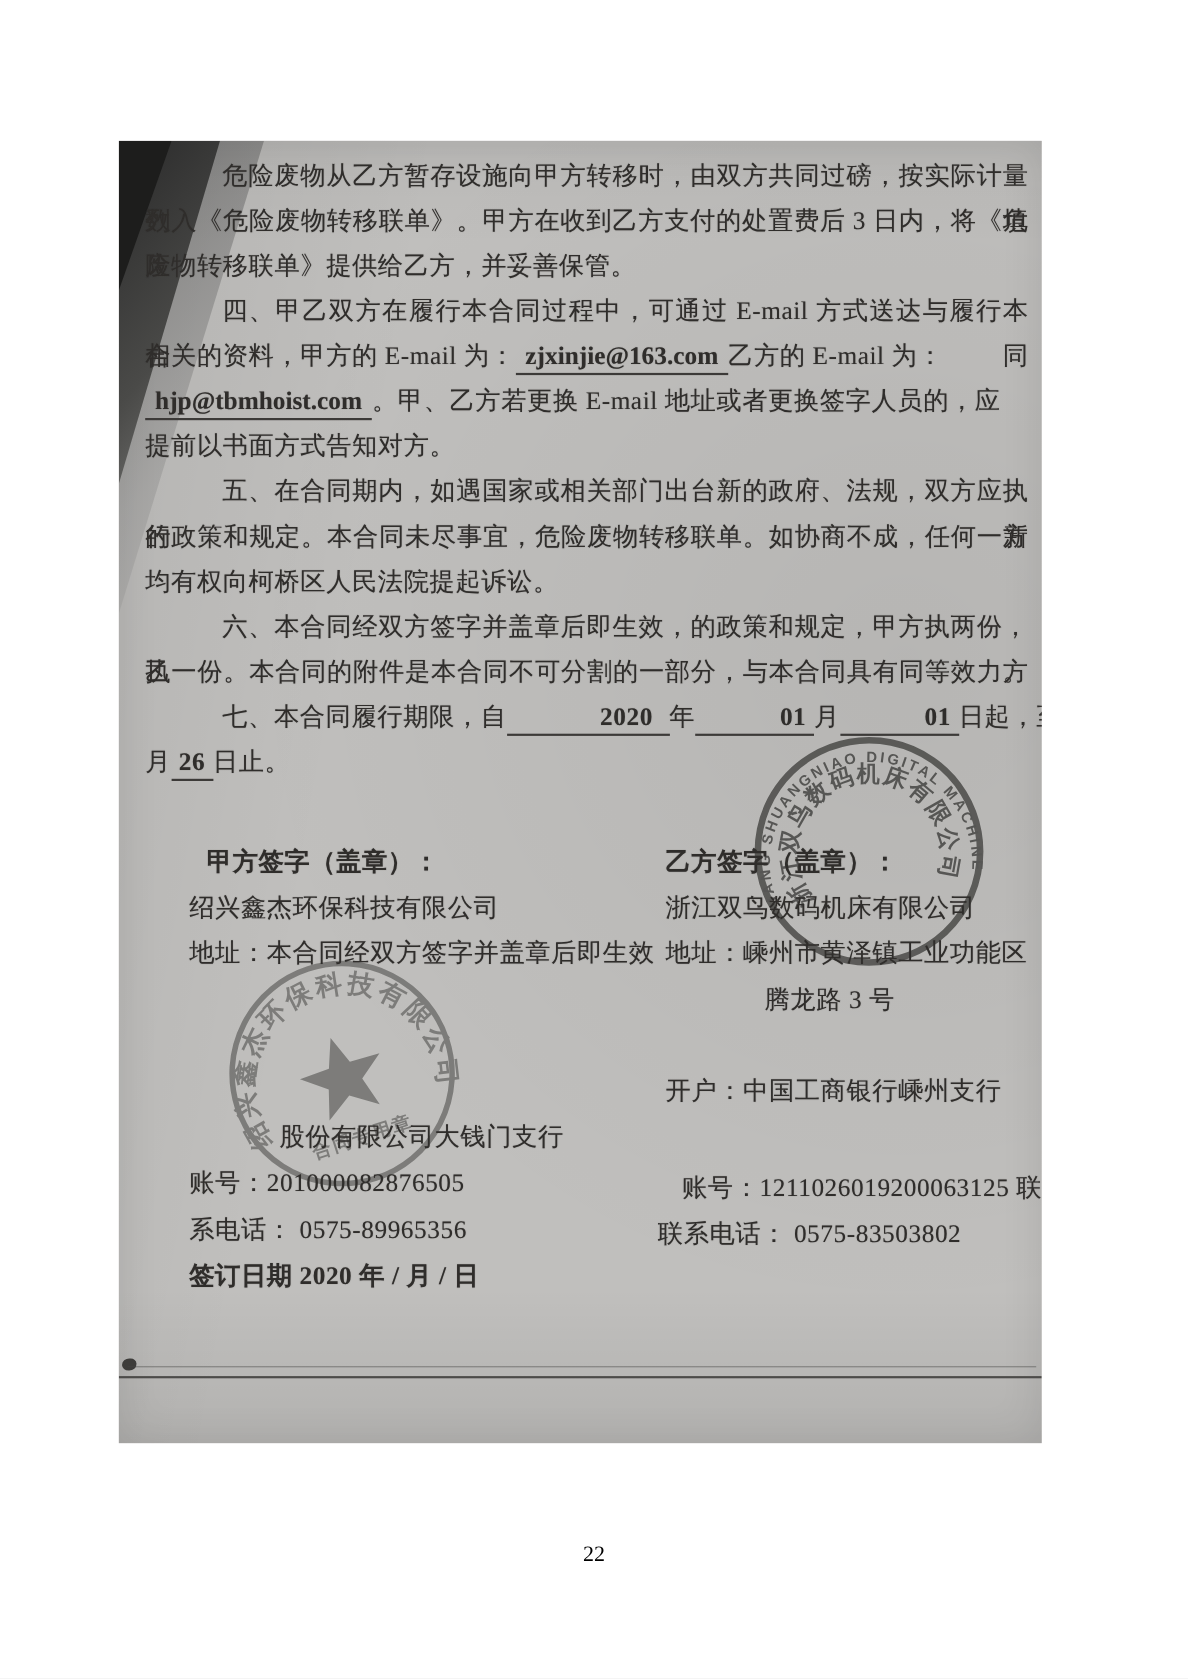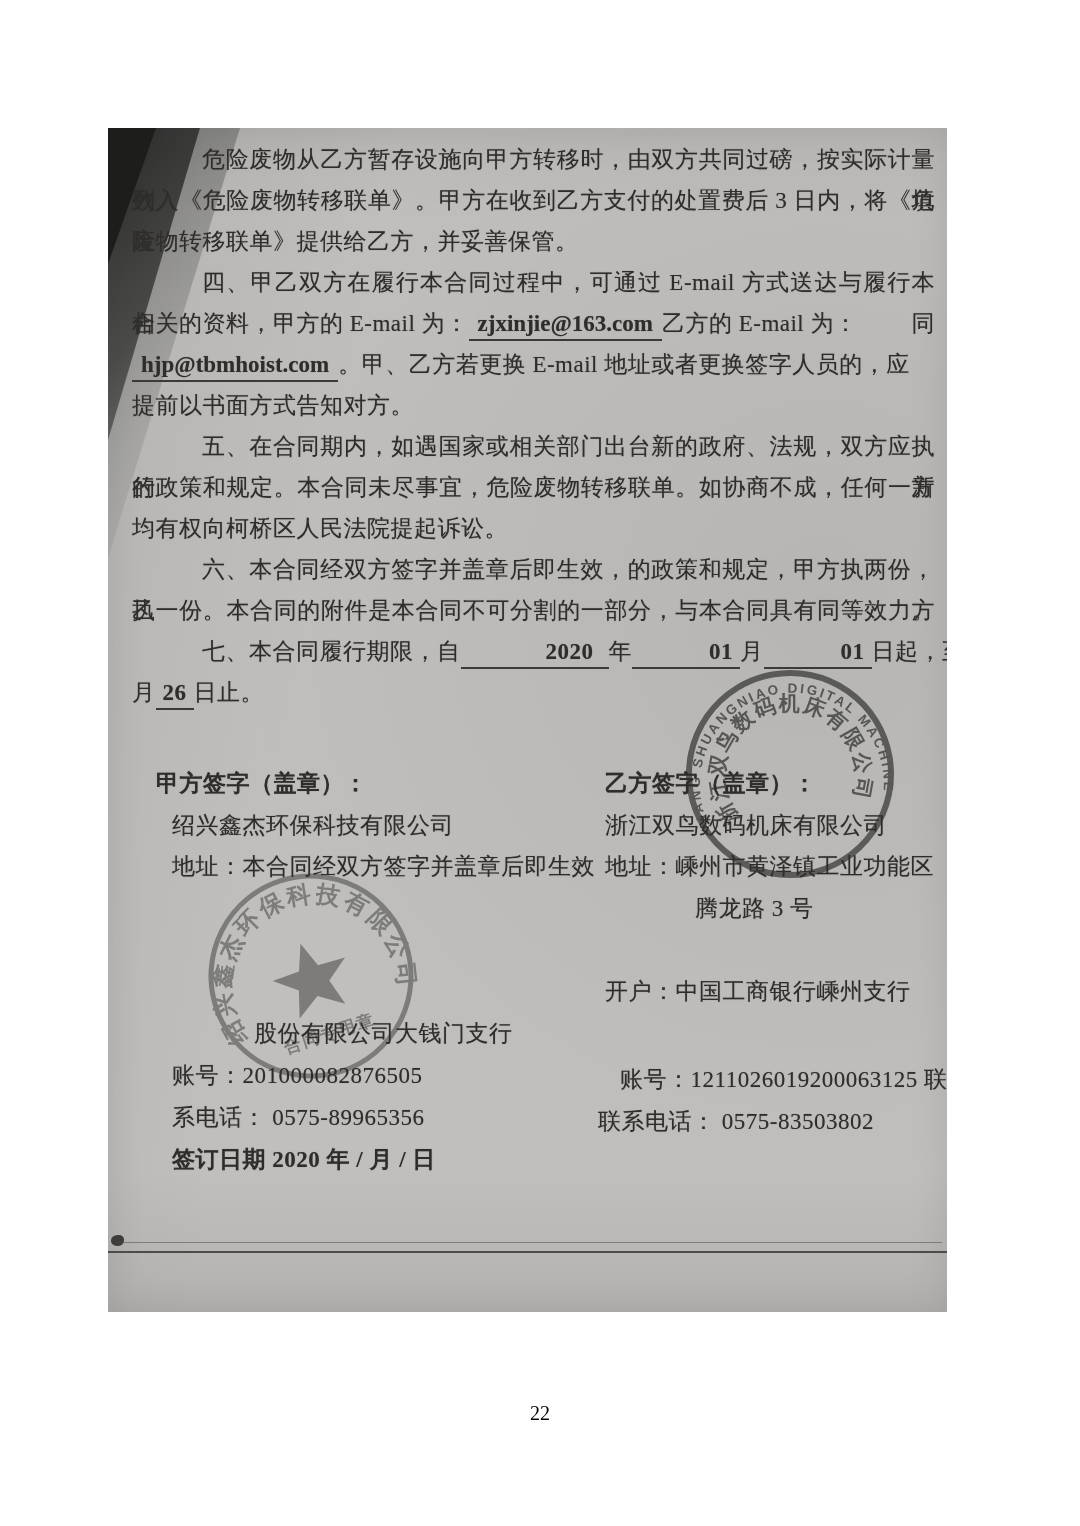--- a/index.html
+++ b/index.html
@@ -123,21 +123,21 @@
         <circle class="ring" cx="106" cy="106" r="101" stroke-width="6"></circle>
         <defs>
           <path id="arcB1" d="M 16,136 A 92,92 0 1 1 196,136"></path>
           <path id="arcB2" d="M 48,140 A 66,66 0 1 1 164,140"></path>
         </defs>
         <text class="arc-en" text-anchor="middle"><textPath href="#arcB1" startOffset="50%">ZHEJIANG SHUANGNIAO DIGITAL MACHINE CO.</textPath></text>
         <text class="arc-cn-inner" text-anchor="middle"><textPath href="#arcB2" startOffset="50%">浙江双鸟数码机床有限公司</textPath></text>
       </svg>
     </div>
 
-    <div class="sig bold" style="left:48px;top:640px;">甲方签字（盖章）：</div>
+    <div class="sig bold" style="left:80px;top:640px;">甲方签字（盖章）：</div>
     <div class="sig" style="left:64px;top:682px;">绍兴鑫杰环保科技有限公司</div>
     <div class="sig" style="left:64px;top:723px;">地址：本合同经双方签字并盖章后即生效</div>
     <div class="sig" style="left:146px;top:890px;">股份有限公司大钱门支行</div>
     <div class="sig" style="left:64px;top:932px;">账号：201000082876505</div>
     <div class="sig" style="left:64px;top:974px;">系电话： 0575-89965356</div>
     <div class="sig bold" style="left:64px;top:1016px;">签订日期 2020 年 / 月 / 日</div>
 
     <div class="sig bold" style="left:497px;top:640px;">乙方签字（盖章）：</div>
     <div class="sig" style="left:497px;top:682px;">浙江双鸟数码机床有限公司</div>
     <div class="sig" style="left:497px;top:723px;">地址：嵊州市黄泽镇工业功能区</div>

